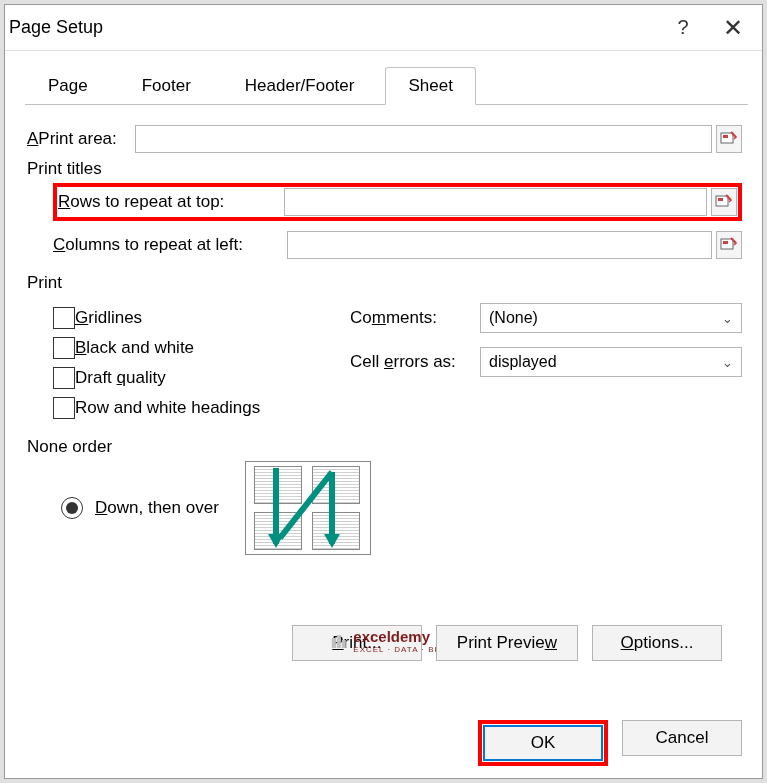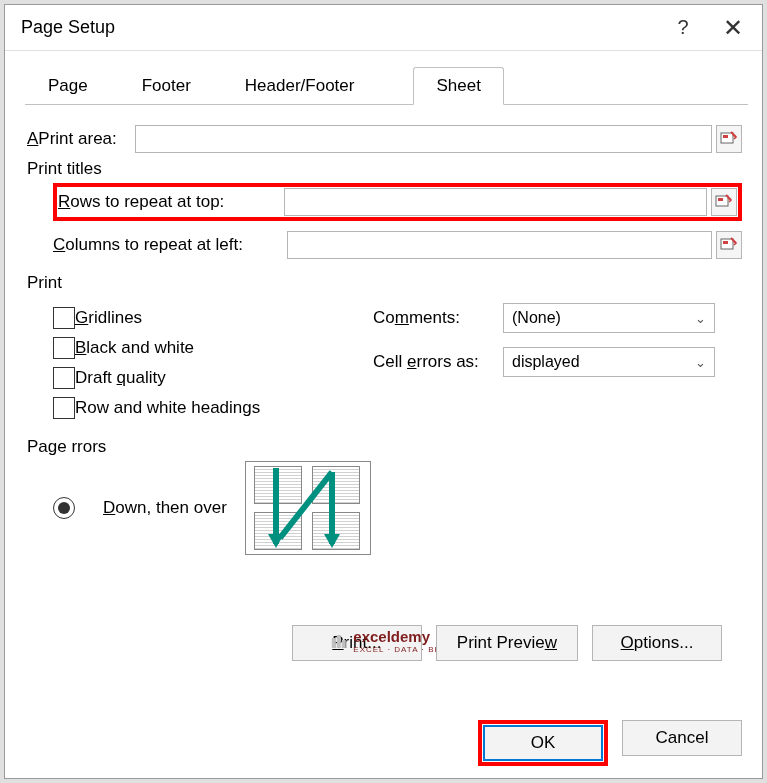--- a/index.html
+++ b/index.html
@@ -4,21 +4,21 @@
 <style>
 * { box-sizing: border-box; font-family: "Segoe UI", Tahoma, sans-serif; }
 body { margin: 0; background: #e0e0e0; padding: 4px; }
 .dialog {
   width: 759px; height: 775px;
   background: #fff; border: 1px solid #999;
   position: relative;
   display: flex; flex-direction: column;
 }
 .titlebar {
-  height: 46px; padding: 8px 4px 8px 16px;
+  height: 46px; padding: 8px 4px 8px 4px;
   display: flex; align-items: center;
   border-bottom: 1px solid #e0e0e0;
 }
 .titlebar .title { font-size: 18px; flex: 1; }
 .titlebar .tb-btn {
   width: 50px; height: 38px; display: flex;
   align-items: center; justify-content: center;
   font-size: 20px; color: #333;
 }
 .tabs {
@@ -26,21 +26,21 @@
   gap: 8px; height: 40px; margin: 14px 14px 0 20px;
   border-bottom: 1px solid #c0c0c0;
 }
 .tab {
   padding: 8px 22px; font-size: 17px;
   position: relative; top: 1px;
   border: 1px solid transparent;
 }
 .tab.active {
   background: #fff; border: 1px solid #c0c0c0;
-  border-bottom: 1px solid #fff; border-radius: 3px 3px 0 0; margin-left: 28px;
+  border-bottom: 1px solid #fff; border-radius: 3px 3px 0 0;
 }
 .panel { flex: 1; padding: 14px 20px 0 22px; position: relative; }
 .row { display: flex; align-items: center; margin: 4px 0; }
 .label { font-size: 17px; }
 .field {
   flex: 1; height: 28px;
   border: 1px solid #b5b5b5; background: #fff;
 }
 .ref-btn {
   width: 26px; height: 28px; border: 1px solid #b5b5b5;
@@ -54,24 +54,24 @@
 .print-grid { display: flex; gap: 40px; }
 .print-left { width: 280px; }
 .print-right { flex: 1; }
 .cb-row { display: flex; align-items: center; gap: 0; margin: 8px 0; }
 .cb {
   width: 22px; height: 22px; border: 1px solid #333;
 }
 .combo {
   display: flex; align-items: center;
   border: 1px solid #b5b5b5; height: 30px;
-  padding: 0 8px; width: 212px; justify-content: space-between;
+  padding: 0 8px; width: 262px; justify-content: space-between;
 }
 .combo .chev { font-size: 13px; color: #555; }
-.radio-row { display: flex; align-items: center; gap: 28px; margin: 10px 0; }
+.radio-row { display: flex; align-items: center; gap: 12px; margin: 10px 8px; }
 .radio {
   width: 22px; height: 22px; border: 1px solid #333;
   border-radius: 50%; position: relative;
 }
 .radio.sel::after {
   content: ""; position: absolute; width: 12px; height: 12px;
   background: #333; border-radius: 50%; top: 4px; left: 4px;
 }
 .page-order-row { display: flex; align-items: center; gap: 18px; }
 .page-order-img {
@@ -210,21 +210,21 @@
           <span class="label" style="width:130px;">Cell <span class="u">e</span>rrors as:</span>
 
           <div class="combo">
             <span>displayed</span>
             <span class="chev">⌄</span>
           </div>
         </div>
       </div>
     </div>
 
-    <div class="group-title" style="margin-top:10px;">Page rrors</div>
+    <div class="group-title" style="margin-top:10px;">None order</div>
 
     <div class="indent page-order-row" style="margin-top:4px;">
       <div>
         <div class="radio-row">
           <div class="radio sel"></div>
           <span class="label"><span class="u">D</span>own, then over</span>
 
         </div>
       </div>
       <div class="page-order-img">

